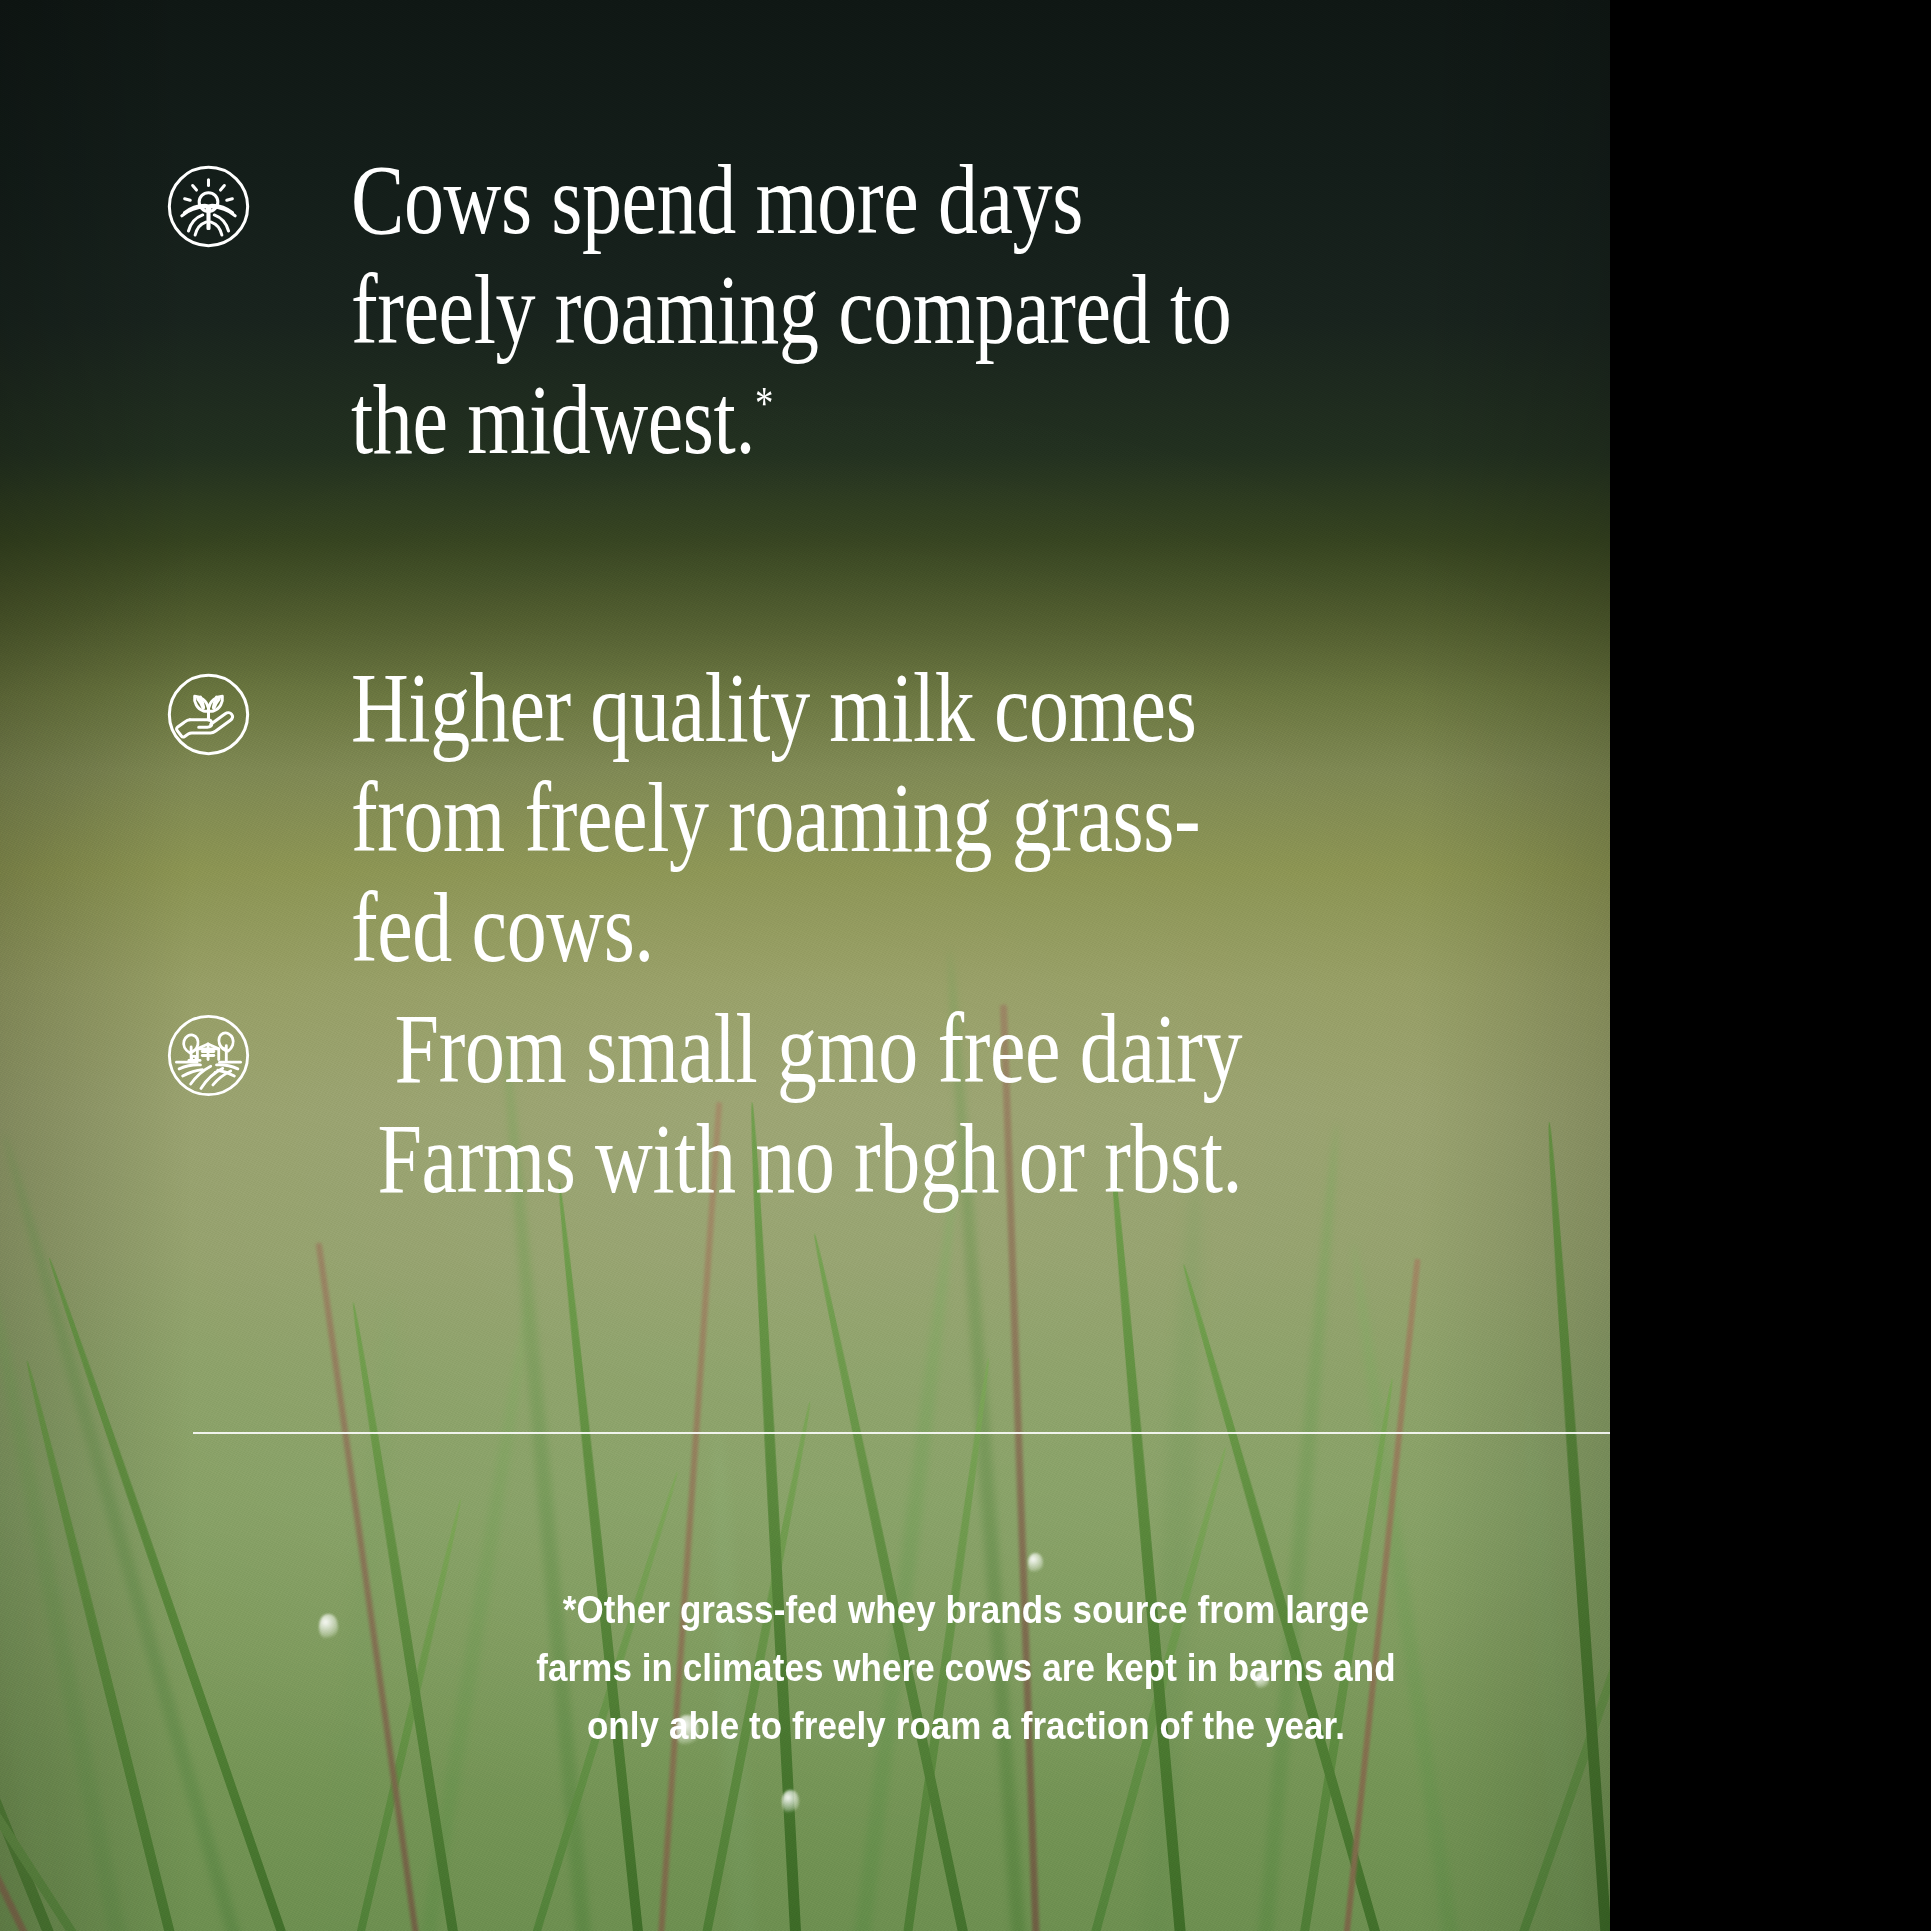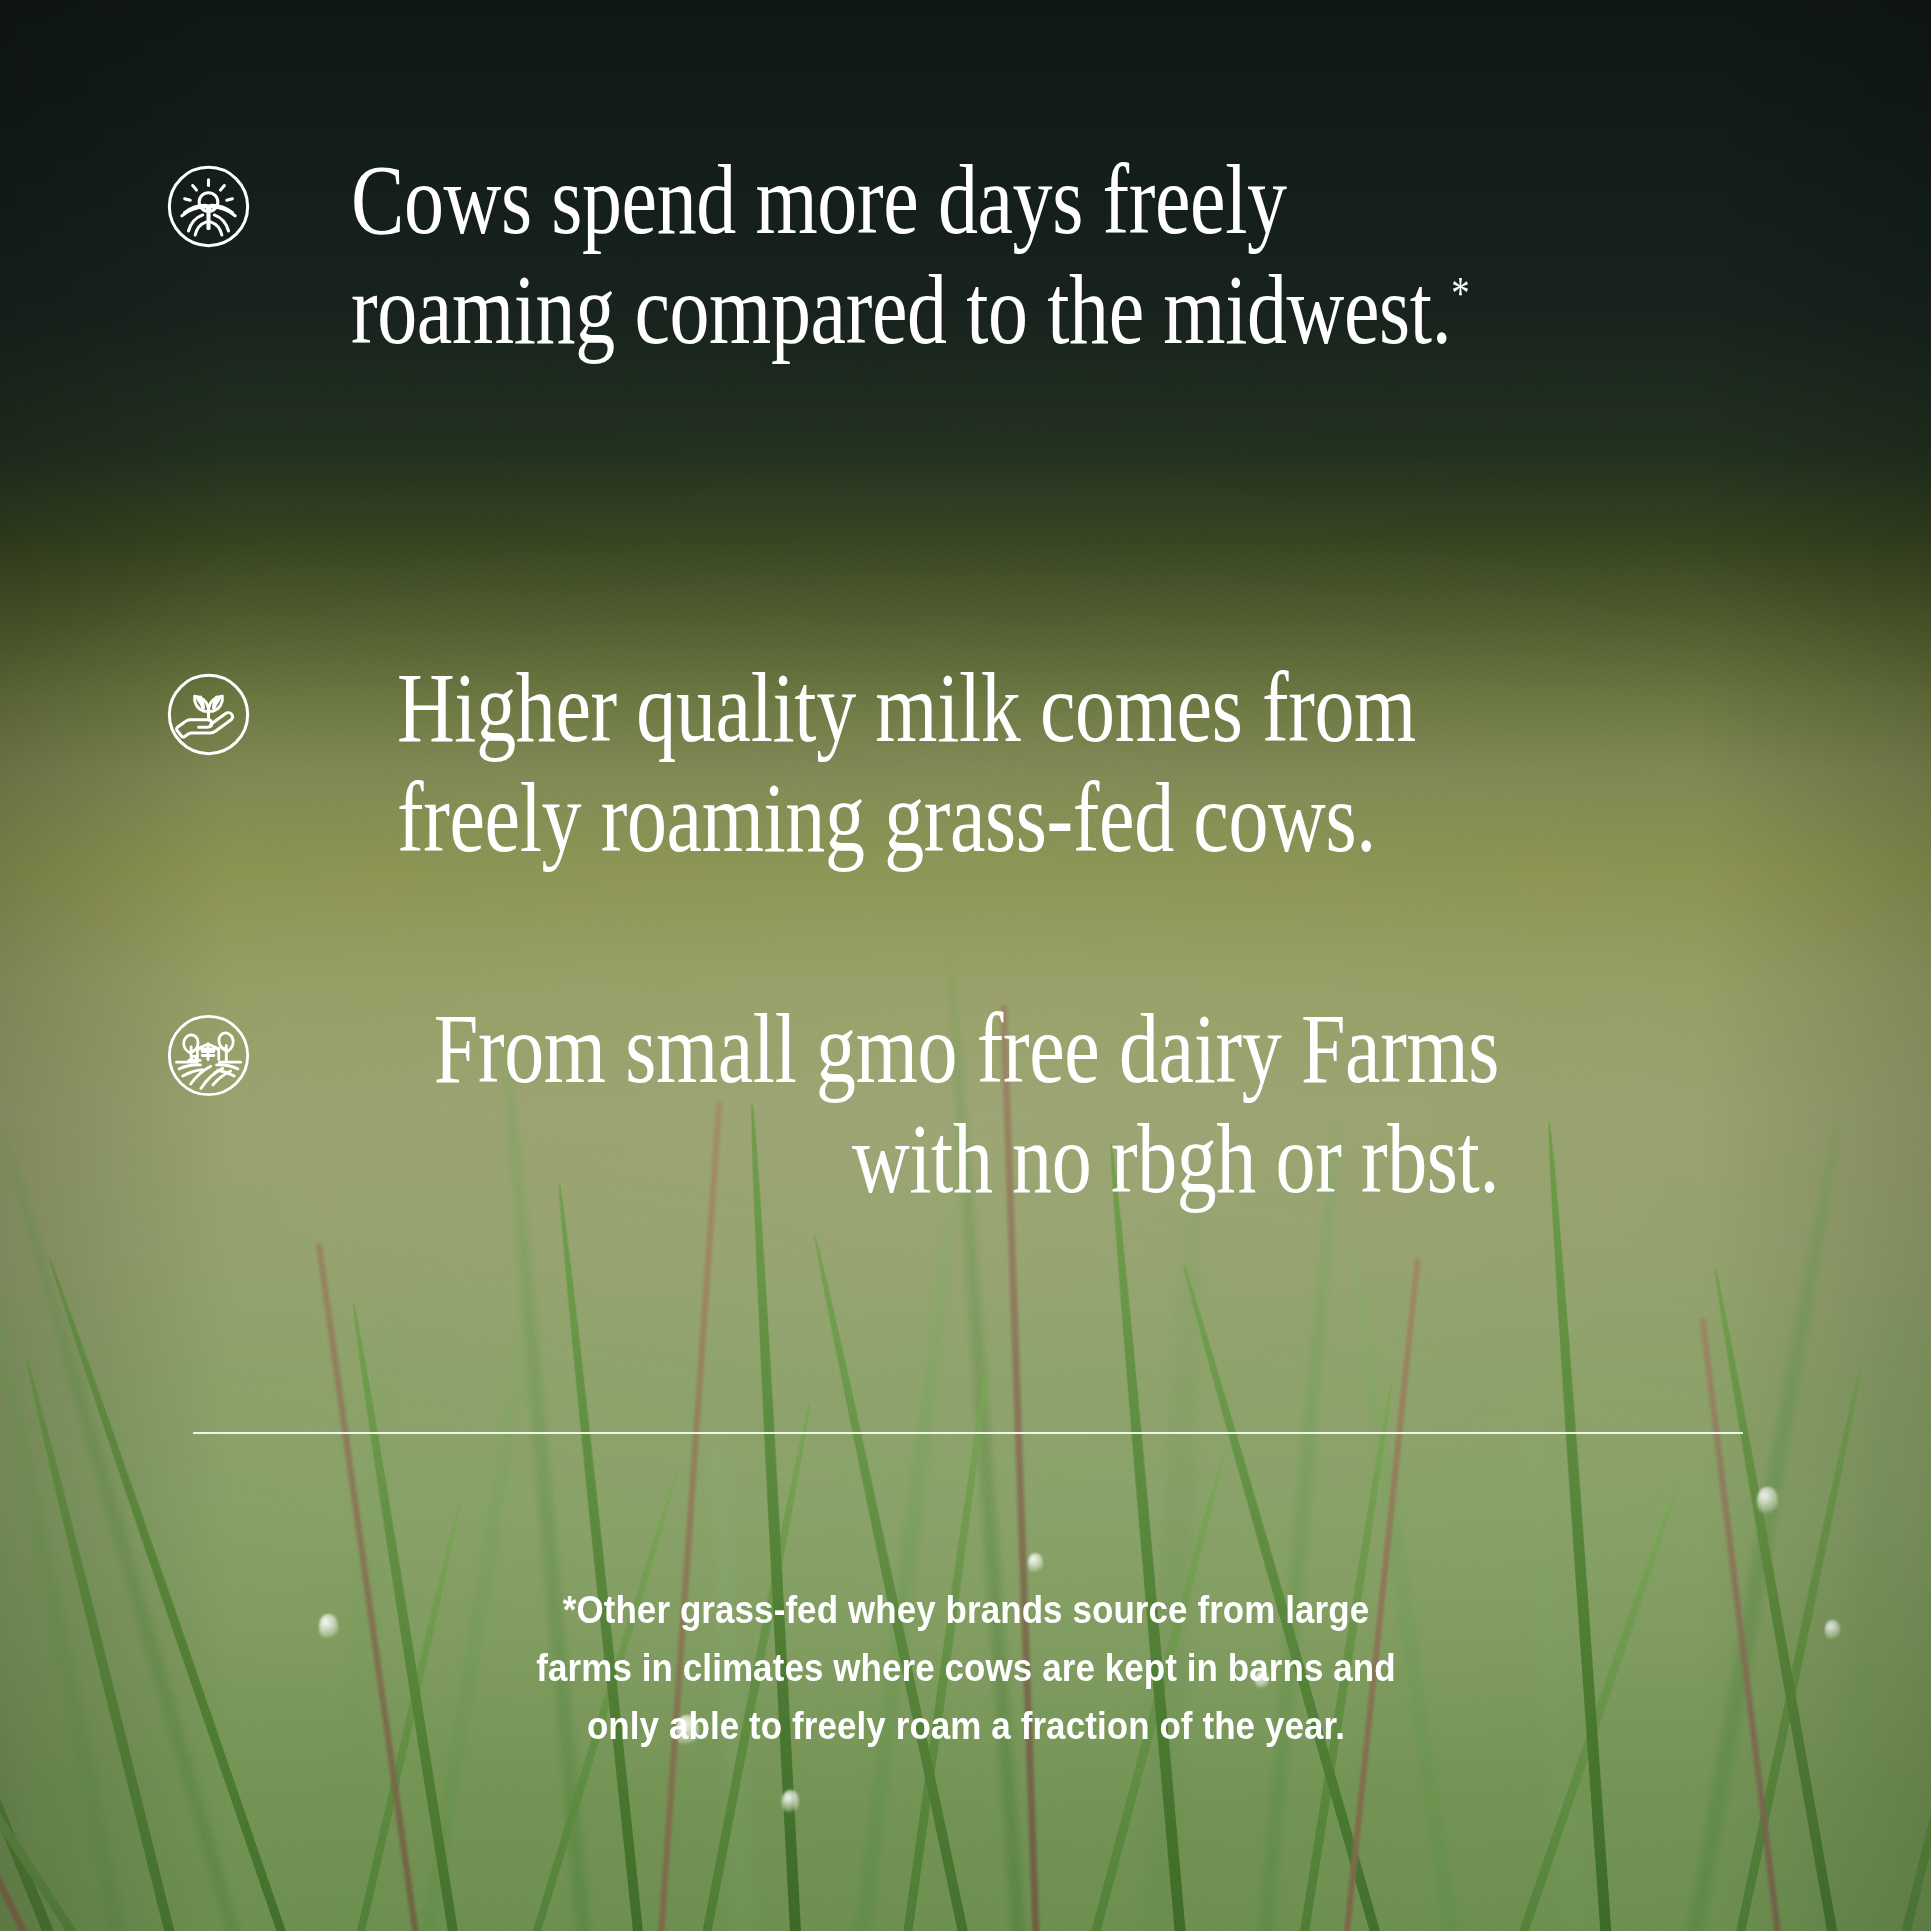--- a/index.html
+++ b/index.html
@@ -3,21 +3,21 @@
 <meta charset="utf-8">
 <title>Grass-Fed Whey Benefits</title>
 <style>
   html, body {
     margin: 0;
     padding: 0;
     background: #000;
   }
   #canvas {
     position: relative;
-    width: 1931px;
+    width: 1610px;
     height: 1931px;
     overflow: hidden;
     font-family: "Liberation Serif", "DejaVu Serif", serif;
     background: #ec4899;
   }
 
   
   .bg-base {
     position: absolute;
     inset: 0;
@@ -123,21 +123,21 @@
     width: 125%;
     text-rendering: optimizeLegibility;
   }
   .benefit-text sup {
     font-size: 0.46em;
     vertical-align: 0.74em;
     line-height: 0;
   }
 
   #row-1 { top: 145px; }
-  #row-2 { top: 653px; gap: 46px; }
+  #row-2 { top: 653px; }
   #row-3 { top: 994px; text-align: right; }
 
   .divider {
     position: absolute;
     left: 193px;
     width: 1550px;
     top: 1432px;
     height: 1.9px;
     background: rgba(255,255,255,0.88);
   }

